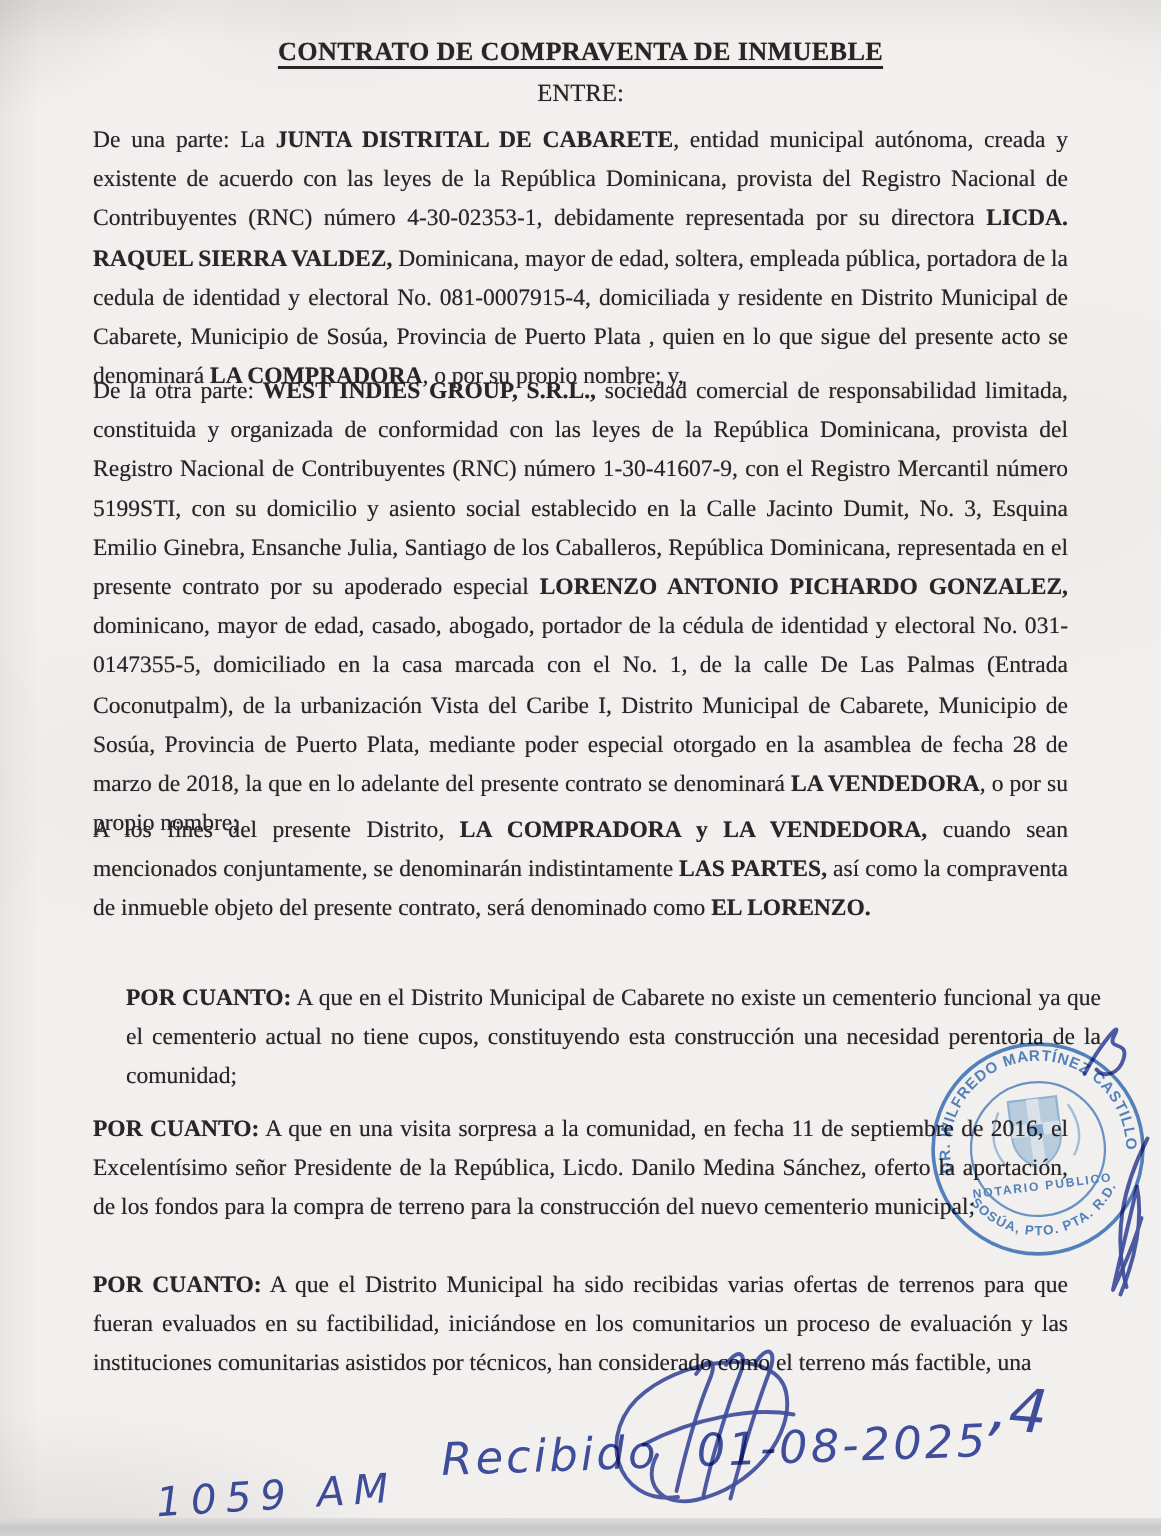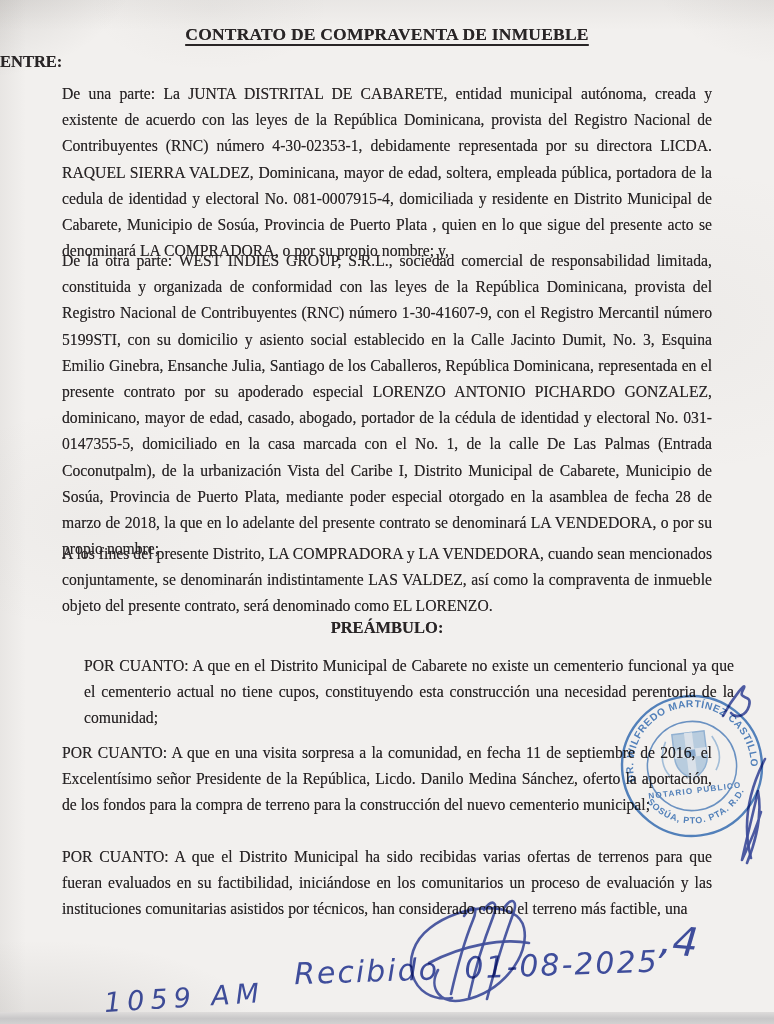--- a/index.html
+++ b/index.html
@@ -26,33 +26,33 @@
       background:linear-gradient(180deg,#dedcdb 0%,#c8c7c8 55%,#d2d1d1 100%);}
 
   
   .title{
     position:absolute;top:24px;left:0;width:100%;text-align:center;
     font-weight:bold;font-size:17.5px;letter-spacing:.2px;
     text-decoration:underline;text-decoration-thickness:1.8px;text-underline-offset:4px;
     text-shadow:0 0 .6px rgba(41,37,38,.6);
   }
   .subtitle{
-    position:absolute;top:52px;left:0;width:100%;
-    font-weight:bold;font-size:16.5px;text-shadow:0 0 .6px rgba(41,37,38,.6);
+    position:absolute;top:52px;left:0;width:100%;text-align:center;
+    font-weight:normal;font-size:16.5px;text-shadow:0 0 .6px rgba(41,37,38,.6);
   }
   .preamble{
     position:absolute;top:618px;left:0;width:100%;text-align:center;
     font-weight:bold;font-size:16.5px;text-shadow:0 0 .6px rgba(41,37,38,.6);
   }
   .para{
     position:absolute;left:62px;width:650px;text-align:justify;
     font-size:15.7px;line-height:26.2px;
     text-shadow:0 0 .5px rgba(41,37,38,.55);
   }
-  .para b{font-weight:normal;}
+  .para b{font-weight:bold;}
   #p0{top:81px;}
   #p1{top:248px;}
   #p2{top:541px;}
   #p3{top:653px;margin-left:22px;}
   #p4{top:740px;}
   #p5{top:844px;}
 
   
   .stamp{
     position:absolute;left:616px;top:690px;width:152px;height:152px;
@@ -86,23 +86,22 @@
   <div class="shade" id="shade-tl"></div>
   <div class="shade" id="shade-tr"></div>
   <div class="shade" id="shade-bl"></div>
   <div class="shade" id="shade-mottle"></div>
 
   <div class="title">CONTRATO DE COMPRAVENTA DE INMUEBLE</div>
   <div class="subtitle">ENTRE:</div>
 
   <div class="para" id="p0"><span>De una parte: La </span><b>JUNTA DISTRITAL DE CABARETE</b><span>, entidad municipal autónoma, creada y existente de acuerdo con las leyes de la República Dominicana, provista del Registro Nacional de Contribuyentes (RNC) número 4-30-02353-1, debidamente representada por su directora </span><b>LICDA. RAQUEL SIERRA VALDEZ,</b><span> Dominicana, mayor de edad, soltera, empleada pública, portadora de la cedula de identidad y electoral No. 081-0007915-4, domiciliada y residente en Distrito Municipal de Cabarete, Municipio de Sosúa, Provincia de Puerto Plata , quien en lo que sigue del presente acto se denominará </span><b>LA COMPRADORA</b><span>, o por su propio nombre; y,</span></div>
   <div class="para" id="p1"><span>De la otra parte: </span><b>WEST INDIES GROUP, S.R.L.,</b><span> sociedad comercial de responsabilidad limitada, constituida y organizada de conformidad con las leyes de la República Dominicana, provista del Registro Nacional de Contribuyentes (RNC) número 1-30-41607-9, con el Registro Mercantil número 5199STI, con su domicilio y asiento social establecido en la Calle Jacinto Dumit, No. 3, Esquina Emilio Ginebra, Ensanche Julia, Santiago de los Caballeros, República Dominicana, representada en el presente contrato por su apoderado especial </span><b>LORENZO ANTONIO PICHARDO GONZALEZ,</b><span> dominicano, mayor de edad, casado, abogado, portador de la cédula de identidad y electoral No. 031-0147355-5, domiciliado en la casa marcada con el No. 1, de la calle De Las Palmas (Entrada Coconutpalm), de la urbanización Vista del Caribe I, Distrito Municipal de Cabarete, Municipio de Sosúa, Provincia de Puerto Plata, mediante poder especial otorgado en la asamblea de fecha 28 de marzo de 2018, la que en lo adelante del presente contrato se denominará </span><b>LA VENDEDORA</b><span>, o por su propio nombre;</span></div>
-  <div class="para" id="p2"><span>A los fines del presente Distrito, </span><b>LA COMPRADORA y LA VENDEDORA,</b><span> cuando sean mencionados conjuntamente, se denominarán indistintamente </span><b>LAS VALDEZ,</b><span> así como la compraventa de inmueble objeto del presente contrato, será denominado como </span><b>EL LORENZO.</b></div>
+  <div class="para" id="p2"><span>A los fines del presente Distrito, </span><b>LA COMPRADORA y LA VENDEDORA,</b><span> cuando sean mencionados conjuntamente, se denominarán indistintamente </span><b>LAS PARTES,</b><span> así como la compraventa de inmueble objeto del presente contrato, será denominado como </span><b>EL LORENZO.</b></div>
 
-  <div class="preamble">PREÁMBULO:</div>
 
   <div class="para" id="p3"><b>POR CUANTO:</b><span> A que en el Distrito Municipal de Cabarete no existe un cementerio funcional ya que el cementerio actual no tiene cupos, constituyendo esta construcción una necesidad perentoria de la comunidad;</span></div>
   <div class="para" id="p4"><b>POR CUANTO:</b><span> A que en una visita sorpresa a la comunidad, en fecha 11 de septiembre de 2016, el Excelentísimo señor Presidente de la República, Licdo. Danilo Medina Sánchez, oferto la aportación, de los fondos para la compra de terreno para la construcción del nuevo cementerio municipal;</span></div>
   <div class="para" id="p5"><b>POR CUANTO:</b><span> A que el Distrito Municipal ha sido recibidas varias ofertas de terrenos para que fueran evaluados en su factibilidad, iniciándose en los comunitarios un proceso de evaluación y las instituciones comunitarias asistidos por técnicos, han considerado como el terreno más factible, una</span></div>
 
   <svg class="stamp" viewBox="0 0 150 150">
     <circle cx="75" cy="75" r="69" fill="none" stroke="currentColor" stroke-width="2.4"></circle>
     <circle cx="75" cy="75" r="44" fill="none" stroke="currentColor" stroke-width="1.5" opacity=".85"></circle>
     <defs>
       <path id="arcT" d="M 19 90 A 58 58 0 1 1 131 90"></path>

